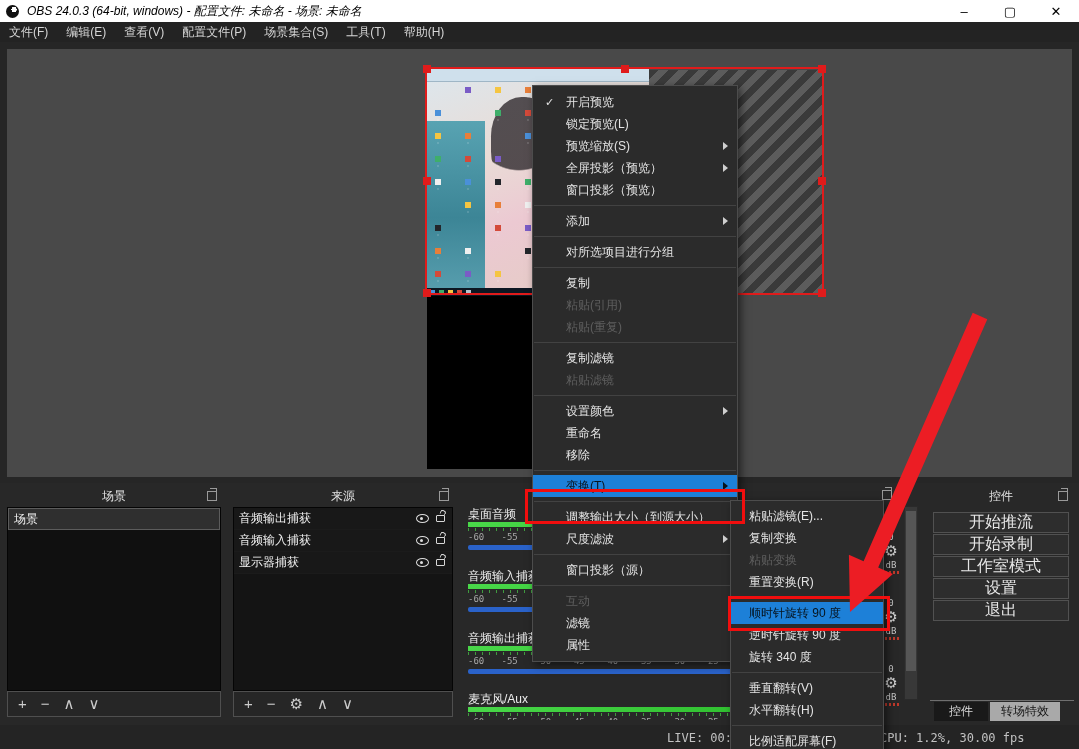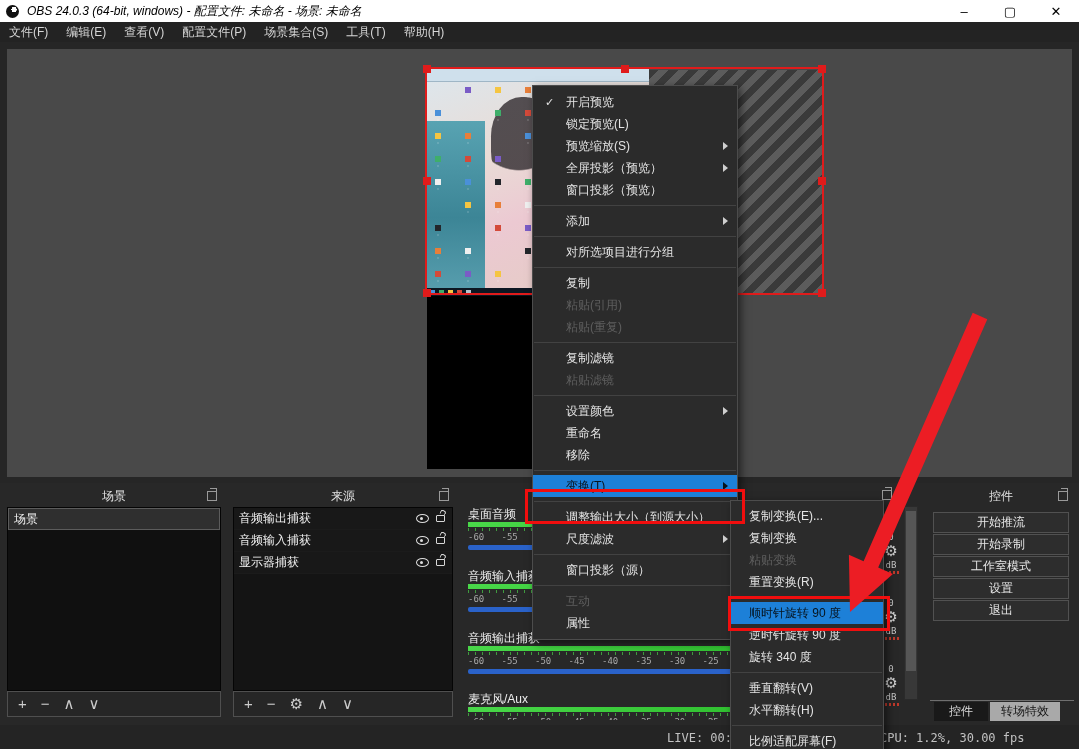--- a/index.html
+++ b/index.html
@@ -89,21 +89,21 @@
   .mx-group{position:absolute;left:2px;width:26px;text-align:center;color:#c8c8c8;}
   .mx-val{font-size:9px;font-family:"DejaVu Sans Mono",monospace;}
   .mx-gear{font-size:15px;color:#d2d2d2;line-height:18px;}
   .mx-db{font-size:9px;font-family:"DejaVu Sans Mono",monospace;}
   .mx-redticks{height:3px;width:20px;margin:1px auto 0;
     background:repeating-linear-gradient(90deg,#c0392b 0 2px,transparent 2px 4px);}
 
   
   #controls{left:928px;top:486px;width:146px;height:216px;}
   .ctl-btn{position:absolute;left:5px;right:5px;height:19px;background:#2d2d2d;border:1px solid #515151;
-    color:#e6e6e6;font-size:12px;display:flex;align-items:center;justify-content:center;}
+    color:#e6e6e6;font-size:16px;display:flex;align-items:center;justify-content:center;}
 
   #dock-tab-line{position:absolute;left:930px;top:700px;width:144px;height:1px;background:#6f6f6f;}
   .dock-tab{position:absolute;top:702px;height:19px;display:flex;align-items:center;justify-content:center;font-size:12px;}
   #tab-controls{left:934px;width:54px;background:#191919;color:#dcdcdc;}
   #tab-transitions{left:990px;width:70px;background:#a9a9a9;color:#141414;}
 
   
   #statusbar{position:absolute;left:0;top:725px;width:1079px;height:24px;background:#242424;
     font-family:"DejaVu Sans Mono",monospace;font-size:12px;color:#c2c2c2;}
   #live-text{position:absolute;left:667px;top:6px;white-space:nowrap;}
@@ -485,27 +485,31 @@
       <span class="check"></span>
       <span class="mlabel">窗口投影（源）</span>
     </div>
     <div class="menu-sep"></div>
     <div class="menu-item disabled">
       <span class="check"></span>
       <span class="mlabel">互动</span>
     </div>
     <div class="menu-item">
       <span class="check"></span>
+      <span class="mlabel">滤镜</span>
+    </div>
+    <div class="menu-item">
+      <span class="check"></span>
       <span class="mlabel">属性</span>
     </div>
   </div>
 <div class="menu" id="sub-menu">
     <div class="menu-item">
       <span class="check"></span>
-      <span class="mlabel">复制变换(E)...</span>
+      <span class="mlabel">粘贴滤镜(E)...</span>
     </div>
     <div class="menu-item">
       <span class="check"></span>
       <span class="mlabel">复制变换</span>
     </div>
     <div class="menu-item disabled">
       <span class="check"></span>
       <span class="mlabel">粘贴变换</span>
     </div>
     <div class="menu-item">

